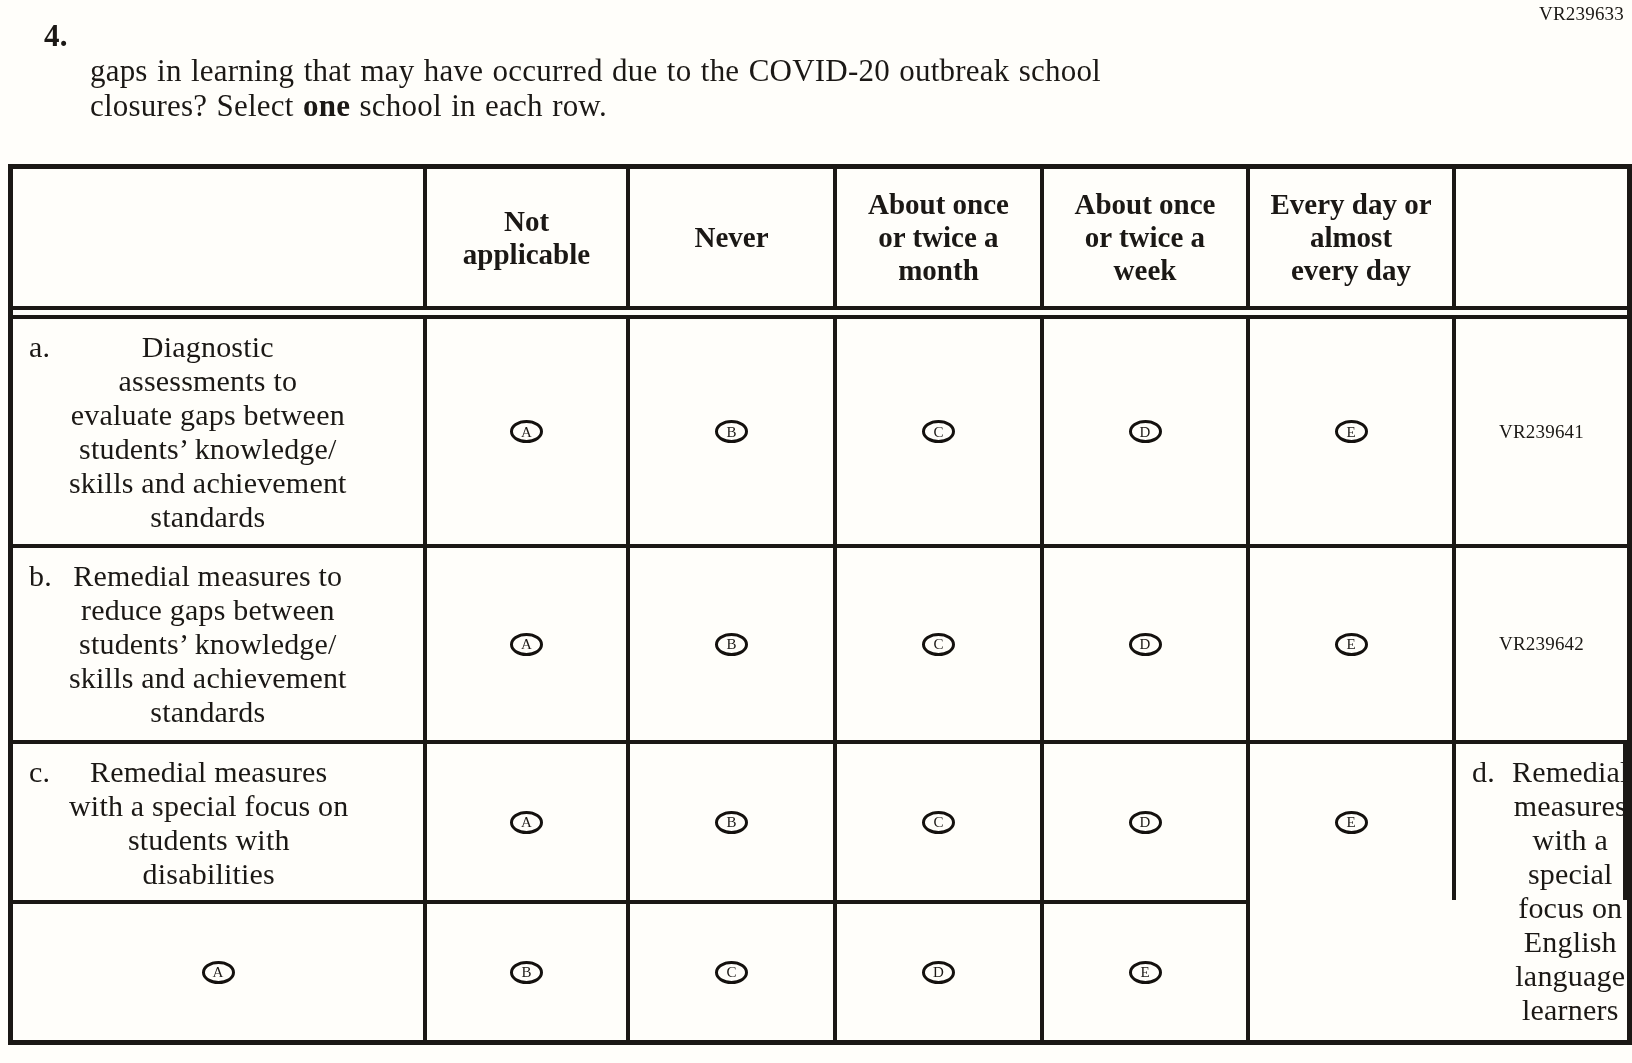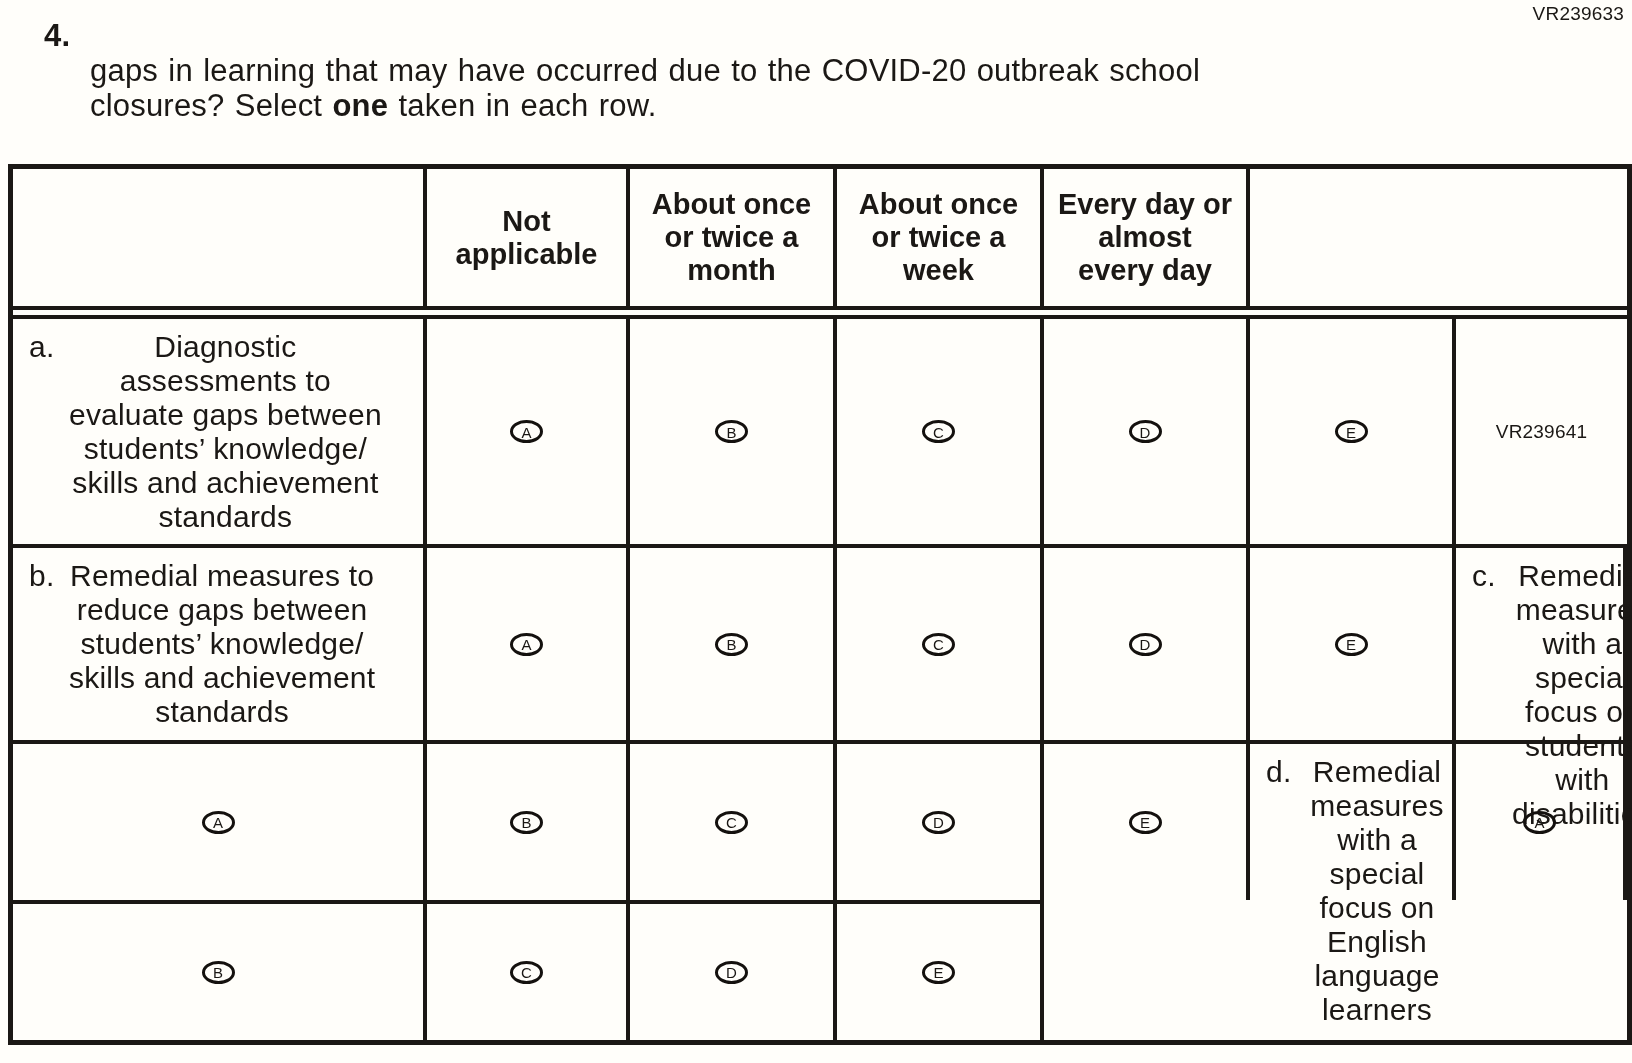--- a/index.html
+++ b/index.html
@@ -1,21 +1,21 @@
 <!DOCTYPE html>
 <html><head>
 <meta charset="utf-8">
 <style>
   html,body { margin:0; padding:0; }
   .page {
     position:relative;
     width:1632px; height:1063px;
     background:#fffefa;
     color:#1b1815;
-    font-family:Liberation Sans, sans-serif;
+    font-family:Liberation Serif, serif;
     overflow:hidden;
   }
   .form-code-top {
     position:absolute; top:3px; right:8px;
     font-size:19px; letter-spacing:0.2px;
   }
   .question {
     position:absolute; top:18px; left:44px;
     display:flex; align-items:flex-start;
     font-size:31px; line-height:35px; letter-spacing:0.2px; word-spacing:1.5px;
@@ -74,29 +74,30 @@
 
 <div class="page">
 
   <div class="form-code-top">VR239633</div>
 
   <div class="question">
     <div class="qnum">4.</div>
     <div class="qtext">
       <br>
       <span>gaps in learning that may have occurred due to the COVID-20 outbreak school</span><br>
-      <span><span>closures? Select </span><span class="bold">one</span><span> taken in each row.</span></span>
+      <span><span>closures? Select </span><span class="bold">one</span><span> school in each row.</span></span>
     </div>
   </div>
 
   <div class="qtable">
 
     <div class="cell hcell"></div>
     <div class="cell hcell">Not
 applicable</div>
+    <div class="cell hcell">Never</div>
     <div class="cell hcell">About once
 or twice a
 month</div>
     <div class="cell hcell">About once
 or twice a
 week</div>
     <div class="cell hcell">Every day or
 almost
 every day</div>
     <div class="cell hcell last"></div>
@@ -145,20 +146,21 @@
       </div>
     <div class="cell rt bubble-cell">
         <span class="bubble">C</span>
       </div>
     <div class="cell rt bubble-cell">
         <span class="bubble">D</span>
       </div>
     <div class="cell rt bubble-cell">
         <span class="bubble">E</span>
       </div>
+    <div class="cell rt code-cell last">VR239642</div>
 
     <div class="cell rt label-cell">
       <span class="row-letter">c.</span>
       <span class="row-text">Remedial measures
 with a special focus on
 students with
 disabilities</span>
     </div>
     <div class="cell rt bubble-cell">
         <span class="bubble">A</span>

